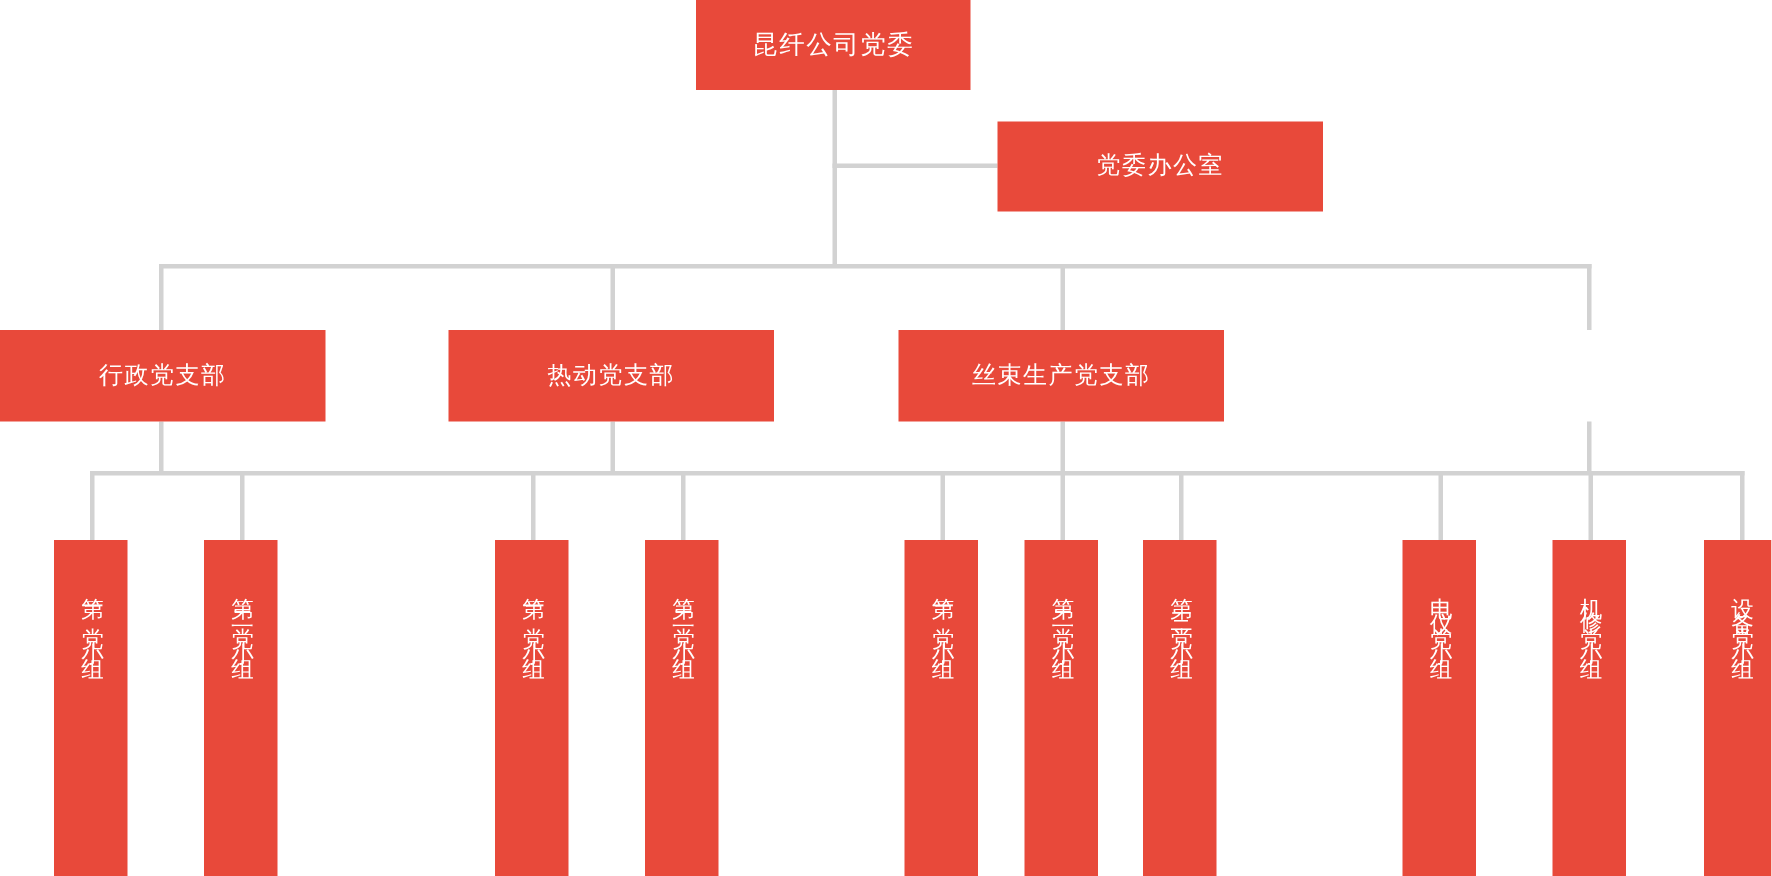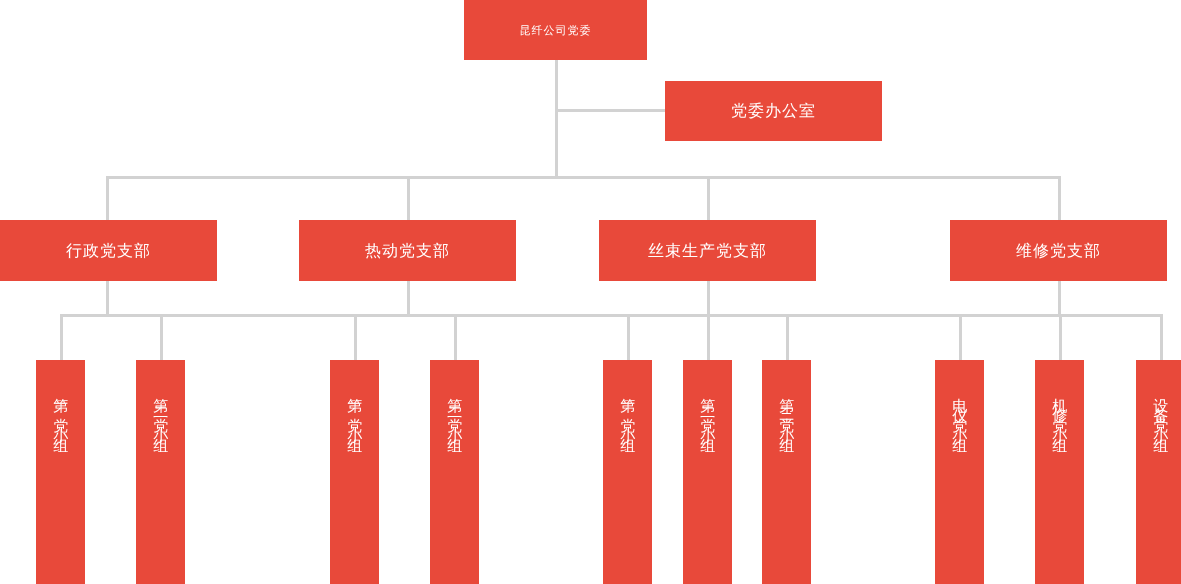--- a/index.html
+++ b/index.html
@@ -33,21 +33,21 @@
     color: #ffffff;
     box-sizing: border-box;
     display: flex;
     align-items: center;
     justify-content: center;
     text-align: center;
     line-height: 1.35;
     letter-spacing: 1px;
   }
   .node-root {
-    font-size: 11px;
+    font-size: 17px;
   }
   .node-office {
     font-size: 16px;
   }
   .node-branch {
     font-size: 16px;
   }
   .node-leaf {
     font-size: 15px;
     align-items: flex-start;
@@ -99,21 +99,20 @@
   <div class="node node-root" style="left:464px; top:0px; width:183px; height:60px;">昆纤公司党委</div>
 
   <div class="node node-branch" style="left:0px; top:220px; width:217px; height:61px;">行政党支部</div>
 
   <div class="node node-office" style="left:665px; top:81px; width:217px; height:60px;">党委办公室</div>
 
   <div class="node node-branch" style="left:599px; top:220px; width:217px; height:61px;">丝束生产党支部</div>
 
   <div class="node node-branch" style="left:299px; top:220px; width:217px; height:61px;">热动党支部</div>
 
-  <div class="node node-branch" style="left:950px; top:220px; width:217px; height:61px;">维修党支部</div>
 
   <div class="node node-leaf" style="left:36px; top:360px; width:49px; height:224px;">
     <span class="vlabel">第一党小组</span>
   </div>
   <div class="node node-leaf" style="left:136px; top:360px; width:49px; height:224px;">
     <span class="vlabel">第二党小组</span>
   </div>
 
   <div class="node node-leaf" style="left:330px; top:360px; width:49px; height:224px;">
     <span class="vlabel">第一党小组</span>

